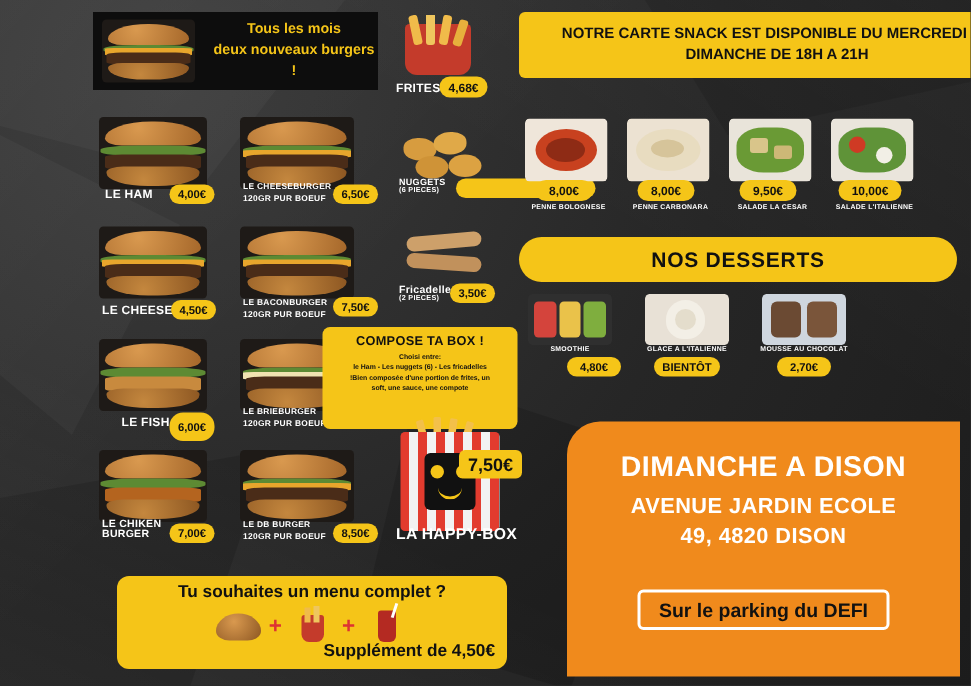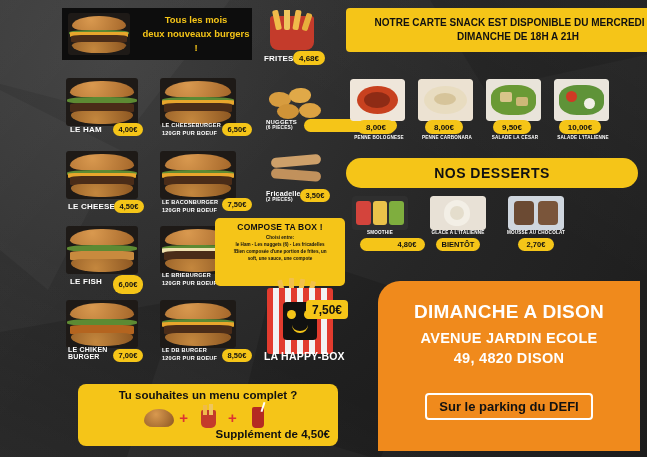--- a/index.html
+++ b/index.html
@@ -148,21 +148,21 @@
 </div>
 <div class="label" style="left:68px;top:203px;font-size:8px;">LE CHEESE</div>
 <div class="price" style="left:114px;top:200px;width:30px;height:13px;font-size:7.5px;">4,50€</div>
 
 <div class="photo burger" style="left:66px;top:226px;width:72px;height:48px;">
   <div class="bunTop"></div>
     <div class="lettuce"></div>
     <div class="patty" style="background:#c88a3e;"></div>
     <div class="bunBot"></div>
 </div>
-<div class="label" style="left:70px;top:278px;font-size:8px;">LE FISH</div>
+<div class="label" style="left:81px;top:278px;font-size:8px;">LE FISH</div>
 <div class="price" style="left:113px;top:275px;width:30px;height:19px;font-size:7.5px;">6,00€</div>
 
 <div class="photo burger" style="left:66px;top:300px;width:72px;height:48px;">
   <div class="bunTop"></div>
     <div class="lettuce"></div>
     <div class="patty" style="background:#b4641f;"></div>
     <div class="bunBot"></div>
 </div>
 <div class="label" style="left:68px;top:346px;font-size:7px;width:50px;">
   <span>LE CHIKEN BURGER</span>
@@ -324,21 +324,21 @@
 
 <div class="photo" style="left:352px;top:196px;width:56px;height:34px;">
   <div style="position:absolute;inset:0;background:#2f2f2f;border-radius:3px;"></div>
   <div style="position:absolute;left:4px;top:5px;width:15px;height:24px;background:#d4443c;border-radius:3px;"></div>
   <div style="position:absolute;left:21px;top:5px;width:14px;height:24px;background:#eac24a;border-radius:3px;"></div>
   <div style="position:absolute;left:37px;top:5px;width:15px;height:24px;background:#7fae3e;border-radius:3px;"></div>
 </div>
 <div class="label" style="left:352px;top:231px;font-size:4.6px;width:56px;text-align:center;">
   <span>SMOOTHIE</span>
 </div>
-<div class="price" style="left:360px;top:238px;width:36px;height:13px;font-size:7.5px;padding-left:29px;">4,80€</div>
+<div class="price" style="left:378px;top:238px;width:36px;height:13px;font-size:7.5px;">4,80€</div>
 
 <div class="photo" style="left:430px;top:196px;width:56px;height:34px;">
   <div style="position:absolute;inset:0;background:#e8e1d6;border-radius:3px;"></div>
   <div style="position:absolute;left:14px;top:4px;width:26px;height:26px;background:#f3efe6;border-radius:50% 50% 45% 45%;"></div>
   <div style="position:absolute;left:20px;top:10px;width:14px;height:14px;background:#e4ddcc;border-radius:50%;"></div>
 </div>
 <div class="label" style="left:430px;top:231px;font-size:4.6px;width:56px;text-align:center;">
   <span>GLACE A L'ITALIENNE</span>
 </div>
 <div class="price" style="left:436px;top:238px;width:44px;height:13px;font-size:7.5px;">BIENTÔT</div>

